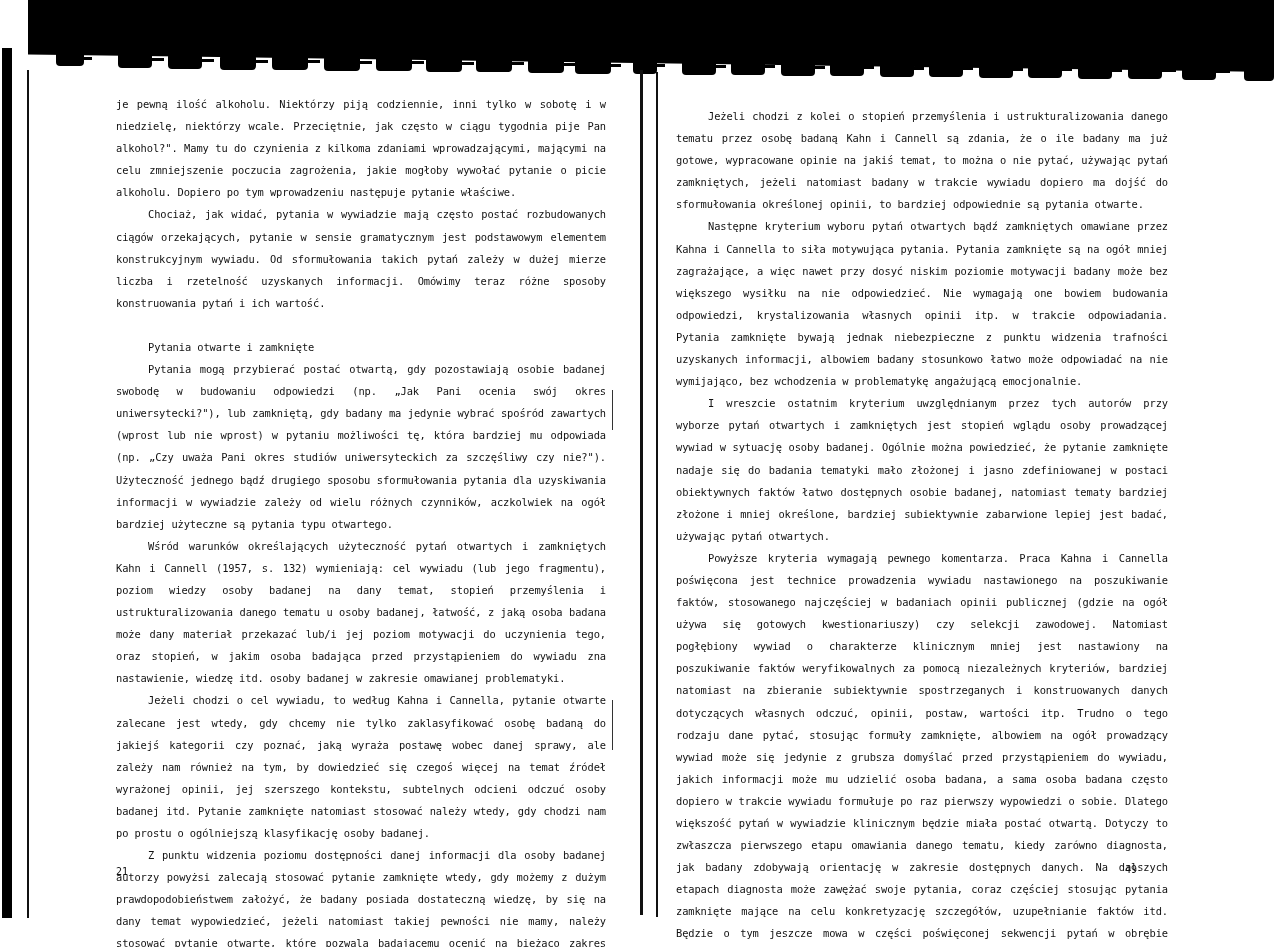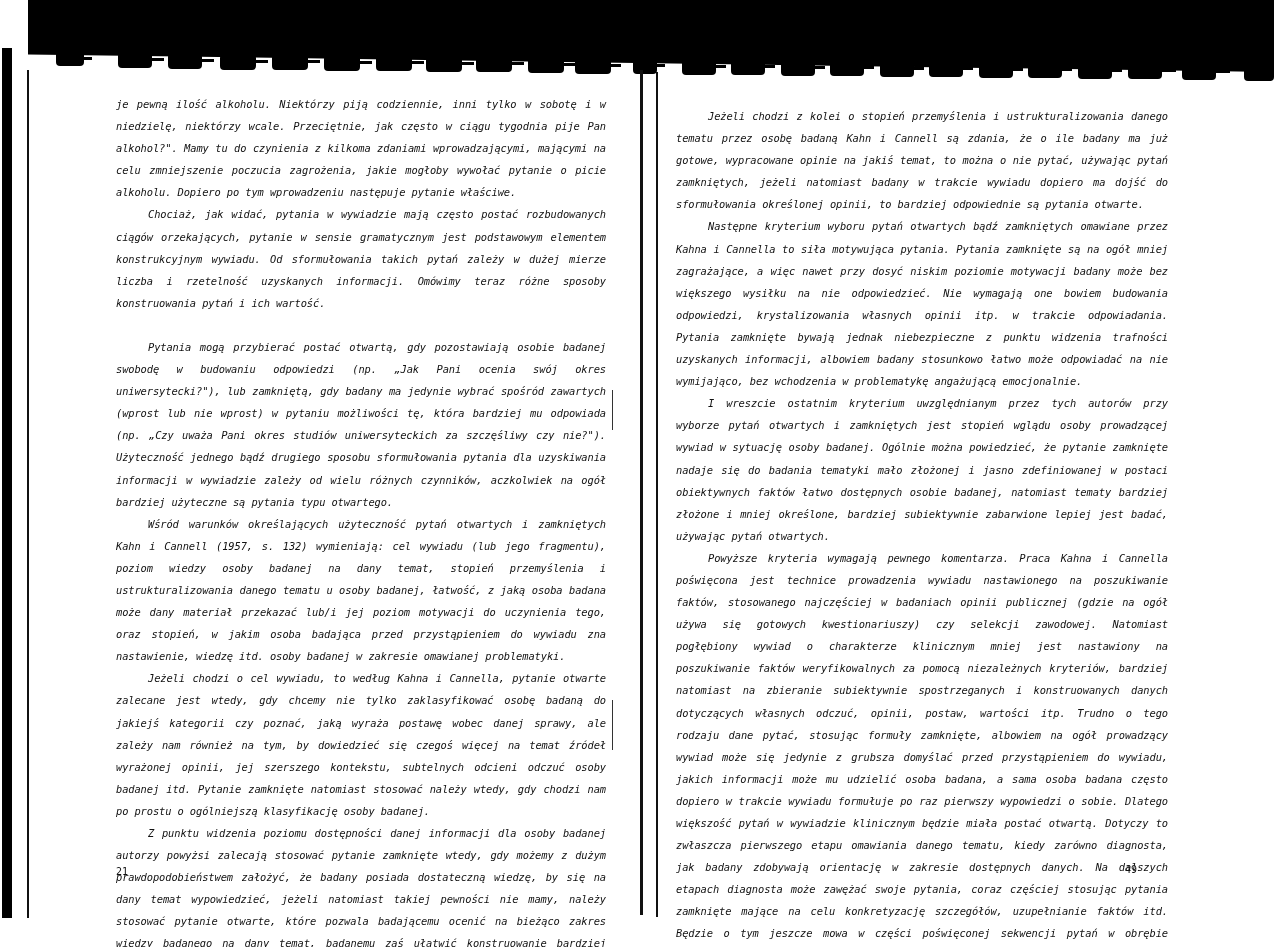--- a/index.html
+++ b/index.html
@@ -9,21 +9,21 @@
                 transform-origin:0 0; }
     .top-band-wedge { position:absolute; left:28px; top:40px; width:1246px; height:32px; background:#000;
                 clip-path:polygon(0 0,100% 0,100% 100%,0 45%); }
     .left-edge { position:absolute; left:0; top:0; width:28px; height:947px; background:#fff; }
     .left-bar { position:absolute; left:2px; top:48px; width:10px; height:870px; background:#000; }
     .perf-row { position:absolute; left:28px; top:48px; width:1246px; height:36px; }
     .perf { position:absolute; height:16px; background:#000; border-radius:4px; }
     .perf-link { position:absolute; height:3px; background:#000; }
     .gutter-line { position:absolute; width:3px; background:#111; }
     .page { position:absolute; font-size:10.4px; line-height:22.1px; letter-spacing:-0.1px; }
-    .page p { margin:0; text-align:justify; text-align-last:left;font-style:italic; }
+    .page p { margin:0; text-align:justify; text-align-last:left; }
     .page .ind { text-indent:32px; }
     .heading { margin:0; padding-left:32px; }
     .page-num { position:absolute; font-size:10px; }
     .ver-tick { position:absolute; width:1px; background:#333; }
   </style>
 </head>
 <body>
 
 <div class="left-edge"></div>
 <div class="top-band"></div>
@@ -83,20 +83,21 @@
 <div class="gutter-line" style="left:640px;top:70px;height:845px;"></div>
 <div class="gutter-line" style="left:656px;top:72px;height:845px;width:2px;"></div>
 <div class="gutter-line" style="left:27px;top:70px;height:848px;width:2px;"></div>
 <div class="ver-tick" style="left:612px;top:390px;height:40px;"></div>
 <div class="ver-tick" style="left:612px;top:700px;height:50px;"></div>
 
 <div class="page" style="left:116px;top:93px;width:490px;">
   <p>je pewną ilość alkoholu. Niektórzy piją codziennie, inni tylko w sobotę i w niedzielę, niektórzy wcale. Przeciętnie, jak często w ciągu tygodnia pije Pan alkohol?". Mamy tu do czynienia z kilkoma zdaniami wprowadzającymi, mającymi na celu zmniejszenie poczucia zagrożenia, jakie mogłoby wywołać pytanie o picie alkoholu. Dopiero po tym wprowadzeniu następuje pytanie właściwe.</p>
   <p class="ind">Chociaż, jak widać, pytania w wywiadzie mają często postać rozbudowanych ciągów orzekających, pytanie w sensie gramatycznym jest podstawowym elementem konstrukcyjnym wywiadu. Od sformułowania takich pytań zależy w dużej mierze liczba i rzetelność uzyskanych informacji. Omówimy teraz różne sposoby konstruowania pytań i ich wartość.</p>
   <p style="height:22px;"></p>
+  <p class="heading">Pytania otwarte i zamknięte</p>
   <p class="ind">Pytania mogą przybierać postać otwartą, gdy pozostawiają osobie badanej swobodę w budowaniu odpowiedzi (np. „Jak Pani ocenia swój okres uniwersytecki?"), lub zamkniętą, gdy badany ma jedynie wybrać spośród zawartych (wprost lub nie wprost) w pytaniu możliwości tę, która bardziej mu odpowiada (np. „Czy uważa Pani okres studiów uniwersyteckich za szczęśliwy czy nie?"). Użyteczność jednego bądź drugiego sposobu sformułowania pytania dla uzyskiwania informacji w wywiadzie zależy od wielu różnych czynników, aczkolwiek na ogół bardziej użyteczne są pytania typu otwartego.</p>
   <p class="ind">Wśród warunków określających użyteczność pytań otwartych i zamkniętych Kahn i Cannell (1957, s. 132) wymieniają: cel wywiadu (lub jego fragmentu), poziom wiedzy osoby badanej na dany temat, stopień przemyślenia i ustrukturalizowania danego tematu u osoby badanej, łatwość, z jaką osoba badana może dany materiał przekazać lub/i jej poziom motywacji do uczynienia tego, oraz stopień, w jakim osoba badająca przed przystąpieniem do wywiadu zna nastawienie, wiedzę itd. osoby badanej w zakresie omawianej problematyki.</p>
   <p class="ind">Jeżeli chodzi o cel wywiadu, to według Kahna i Cannella, pytanie otwarte zalecane jest wtedy, gdy chcemy nie tylko zaklasyfikować osobę badaną do jakiejś kategorii czy poznać, jaką wyraża postawę wobec danej sprawy, ale zależy nam również na tym, by dowiedzieć się czegoś więcej na temat źródeł wyrażonej opinii, jej szerszego kontekstu, subtelnych odcieni odczuć osoby badanej itd. Pytanie zamknięte natomiast stosować należy wtedy, gdy chodzi nam po prostu o ogólniejszą klasyfikację osoby badanej.</p>
   <p class="ind">Z punktu widzenia poziomu dostępności danej informacji dla osoby badanej autorzy powyżsi zalecają stosować pytanie zamknięte wtedy, gdy możemy z dużym prawdopodobieństwem założyć, że badany posiada dostateczną wiedzę, by się na dany temat wypowiedzieć, jeżeli natomiast takiej pewności nie mamy, należy stosować pytanie otwarte, które pozwala badającemu ocenić na bieżąco zakres wiedzy badanego na dany temat, badanemu zaś ułatwić konstruowanie bardziej rzetelnej wypowiedzi.</p>
 </div>
 <div class="page-num" style="left:116px;top:866px;">21</div>
 
 <div class="page" style="left:676px;top:105px;width:492px;">
   <p class="ind">Jeżeli chodzi z kolei o stopień przemyślenia i ustrukturalizowania danego tematu przez osobę badaną Kahn i Cannell są zdania, że o ile badany ma już gotowe, wypracowane opinie na jakiś temat, to można o nie pytać, używając pytań zamkniętych, jeżeli natomiast badany w trakcie wywiadu dopiero ma dojść do sformułowania określonej opinii, to bardziej odpowiednie są pytania otwarte.</p>
   <p class="ind">Następne kryterium wyboru pytań otwartych bądź zamkniętych omawiane przez Kahna i Cannella to siła motywująca pytania. Pytania zamknięte są na ogół mniej zagrażające, a więc nawet przy dosyć niskim poziomie motywacji badany może bez większego wysiłku na nie odpowiedzieć. Nie wymagają one bowiem budowania odpowiedzi, krystalizowania własnych opinii itp. w trakcie odpowiadania. Pytania zamknięte bywają jednak niebezpieczne z punktu widzenia trafności uzyskanych informacji, albowiem badany stosunkowo łatwo może odpowiadać na nie wymijająco, bez wchodzenia w problematykę angażującą emocjonalnie.</p>

